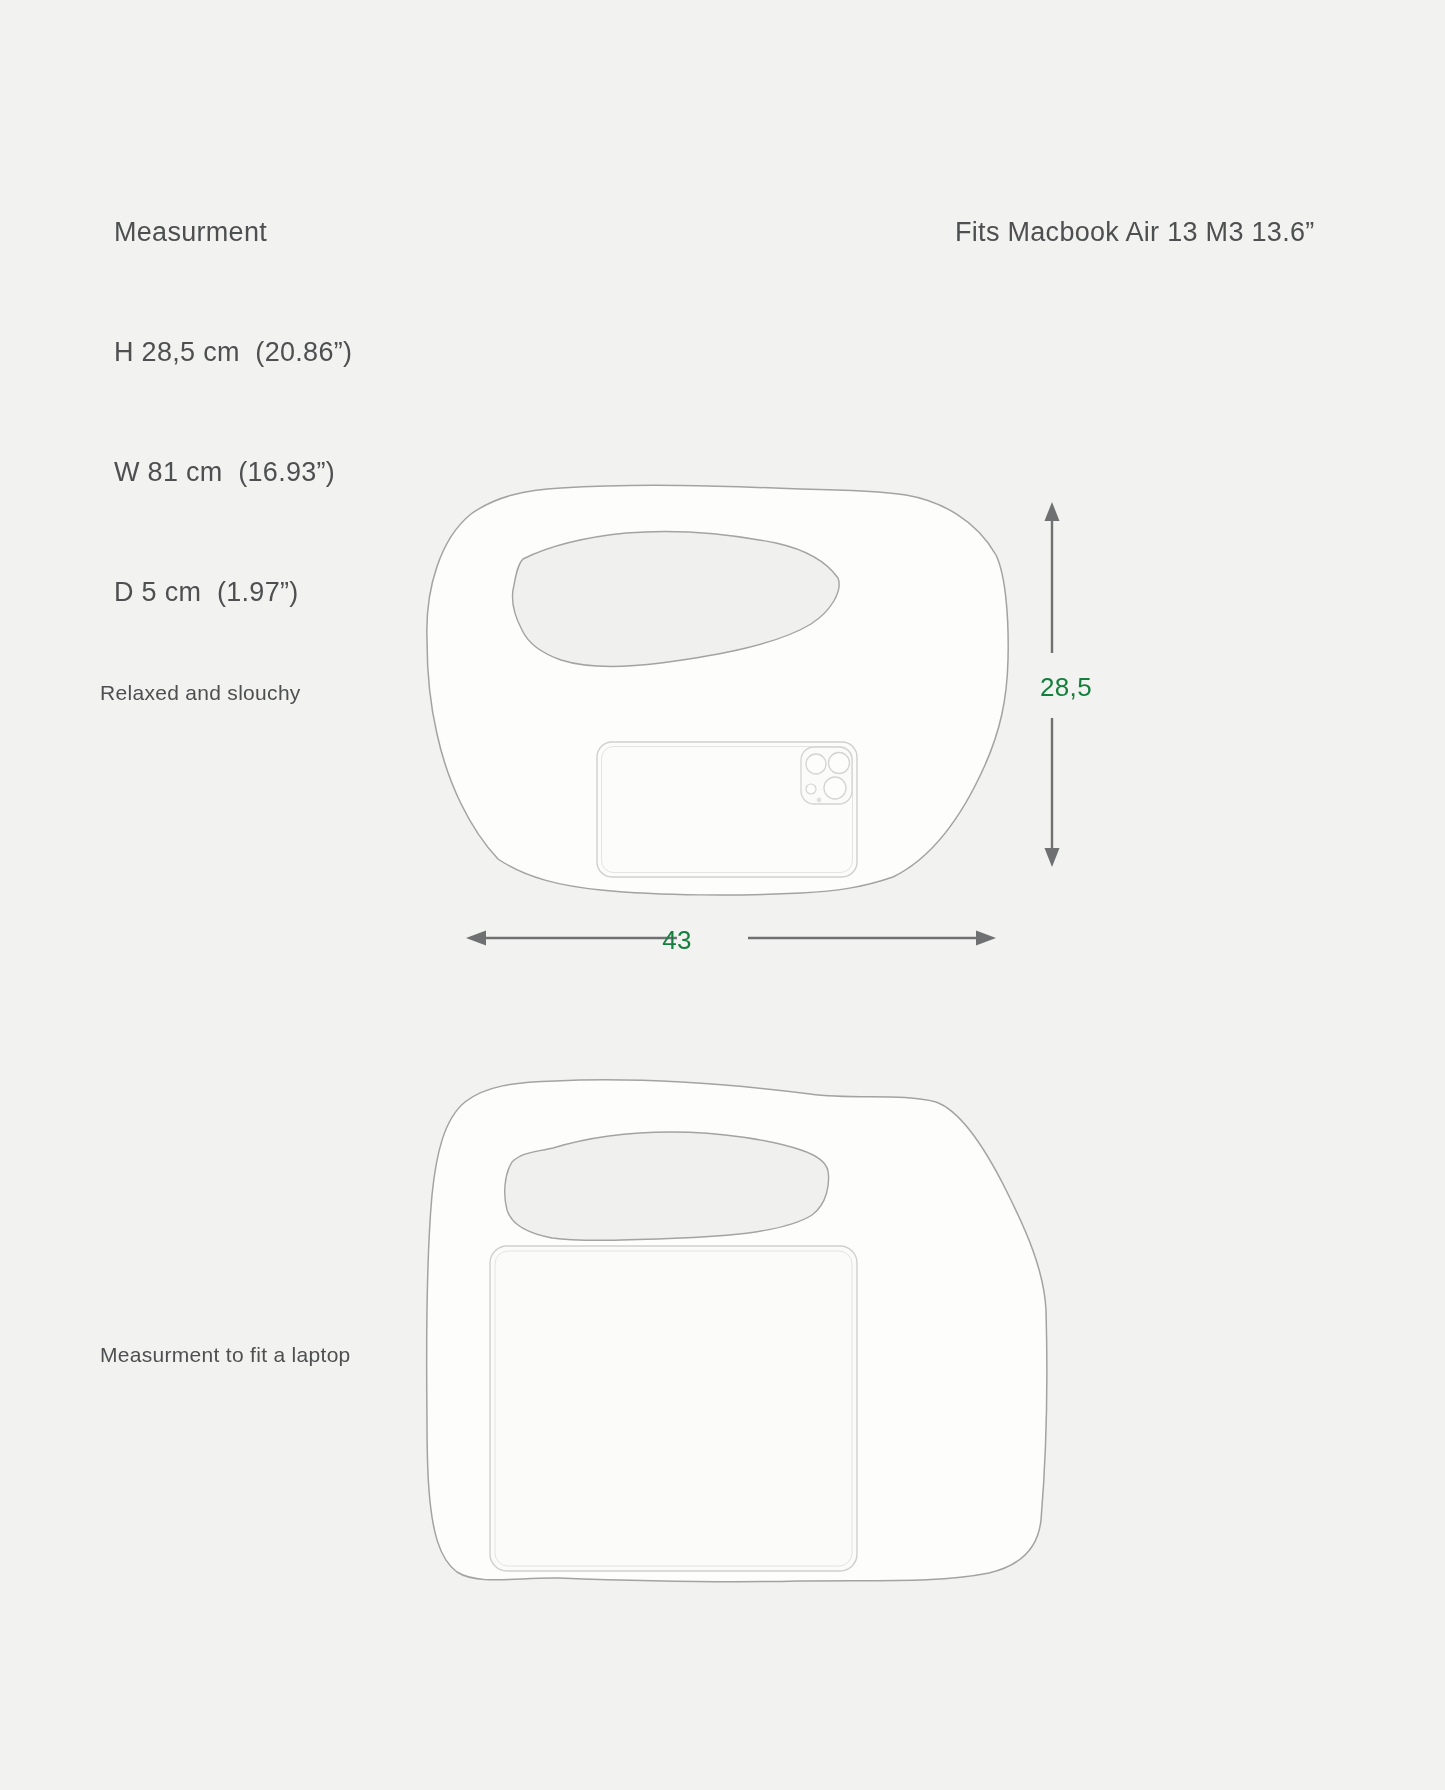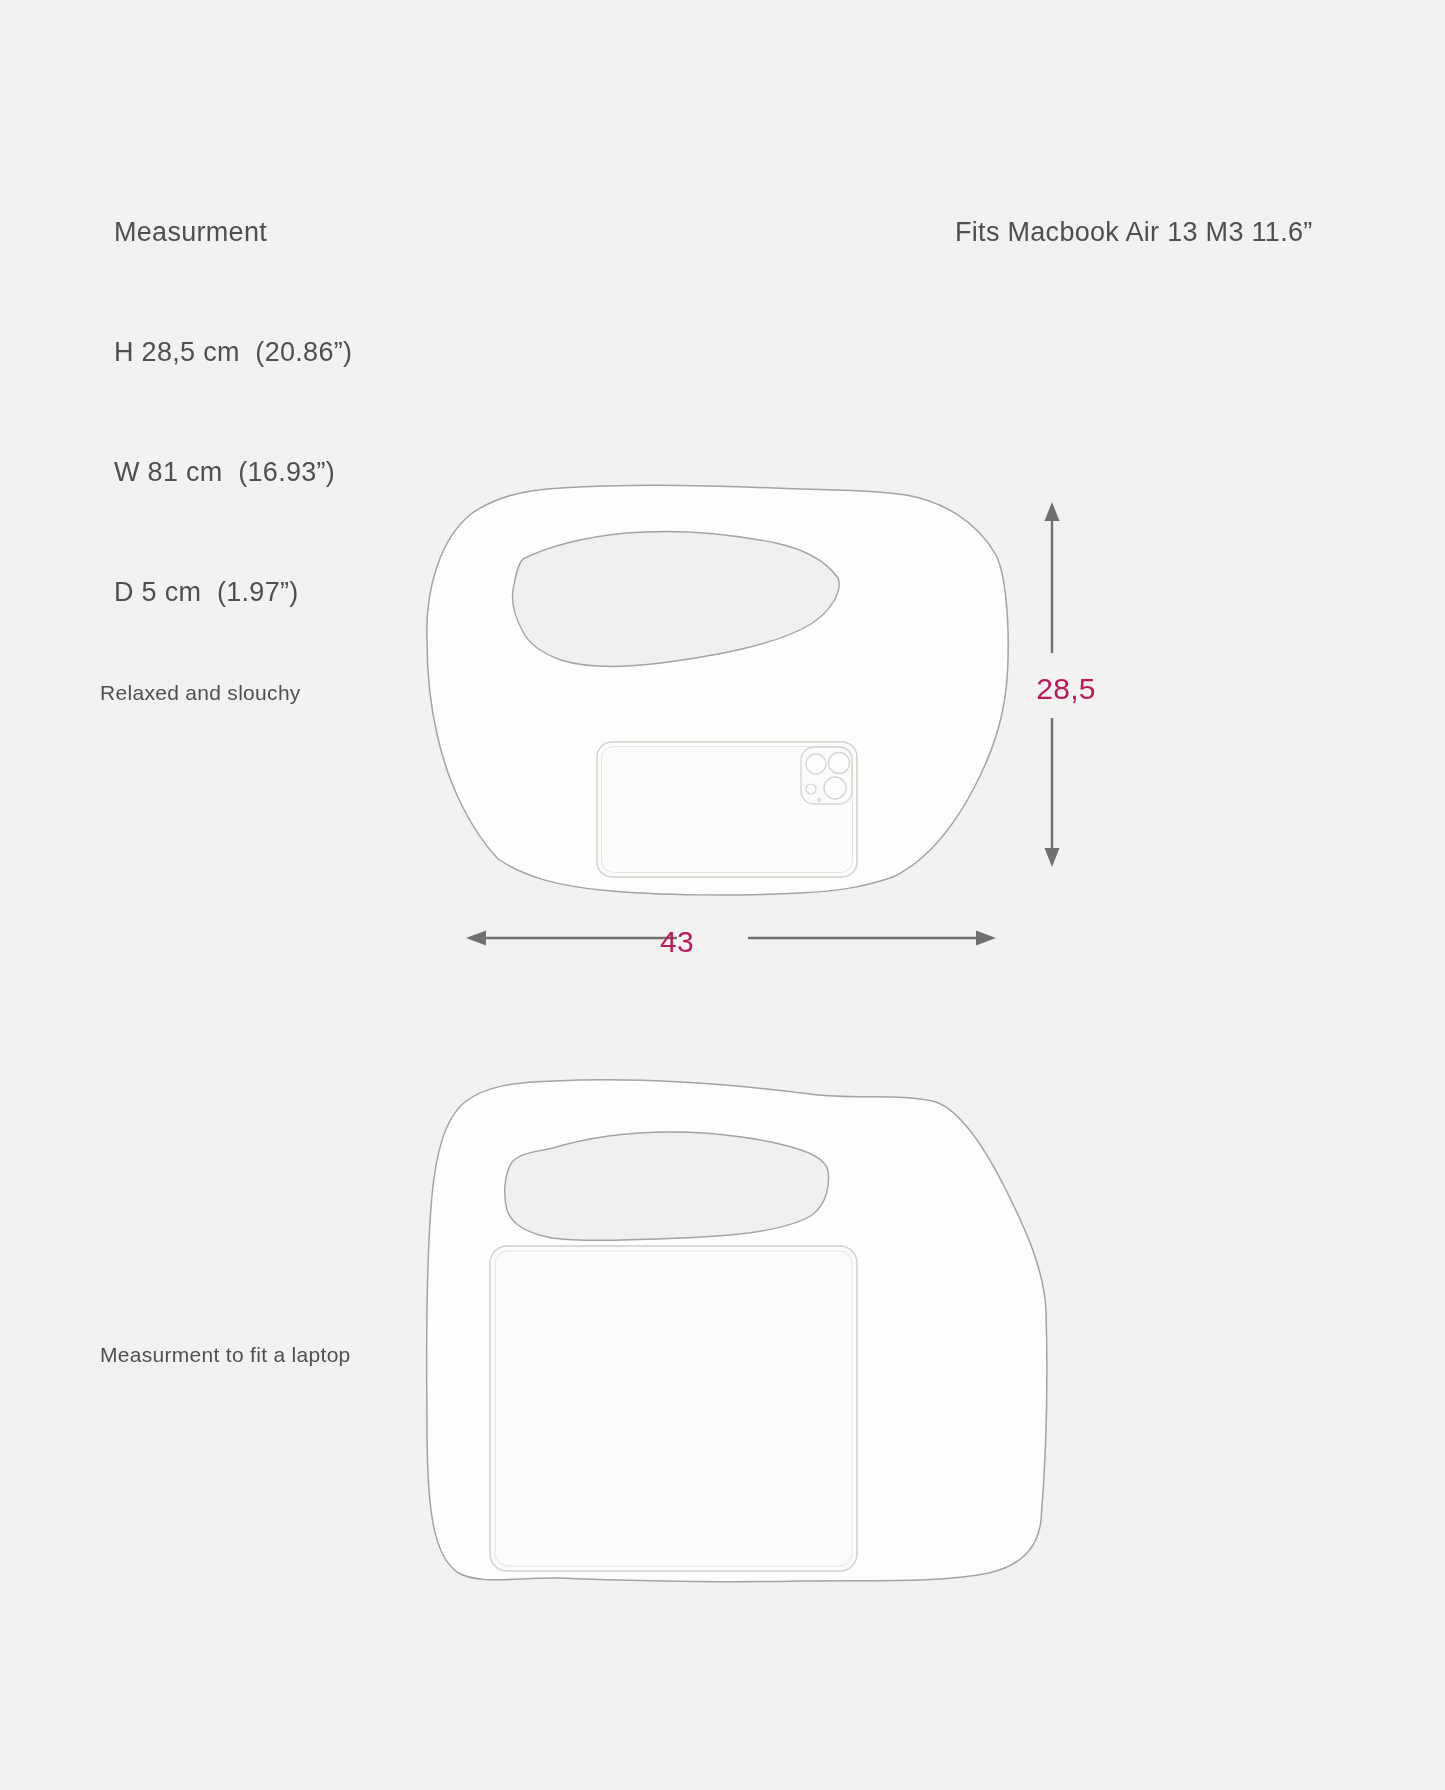--- a/index.html
+++ b/index.html
@@ -13,21 +13,21 @@
   .page { position: relative; width: 1445px; height: 1790px; background: #f2f2f0; }
   .art { position: absolute; left: 0; top: 0; width: 1445px; height: 1790px; display: block; }
   .txt {
     position: absolute;
     font-size: 27px;
     letter-spacing: 0.3px;
     color: #4e4f51;
     white-space: pre;
   }
   .block { line-height: 40px; }
-  .dim-label { font-size: 30px; text-align: center; color: #be185d; }
+  .dim-label { font-size: 26px; text-align: center; color: #15803d; }
   .caption { font-size: 21px; }
 </style>
 </head>
 <body>
 
 <div class="page">
 
   <svg class="art" viewBox="0 0 1445 1790" aria-hidden="true">
 
     <g>
@@ -119,21 +119,21 @@
   </svg>
 
   <div class="txt block" style="left:90px; top:132px;margin-left:24px;">
     <div>Measurment</div>
     <div>H 28,5 cm  (20.86”)</div>
     <div>W 81 cm  (16.93”)</div>
     <div>D 5 cm  (1.97”)</div>
   </div>
 
   <div class="txt block" style="left:955px; top:132px;">
-    <div>Fits Macbook Air 13 M3 11.6”</div>
+    <div>Fits Macbook Air 13 M3 13.6”</div>
   </div>
 
   <div class="txt caption" style="left:100px; top:681px;">Relaxed and slouchy</div>
 
   <div class="txt dim-label" style="left:1016px; top:672px; width:100px;">28,5</div>
 
   <div class="txt dim-label" style="left:647px; top:925px; width:60px;">43</div>
 
   <div class="txt caption" style="left:100px; top:1343px;">Measurment to fit a laptop</div>
 

